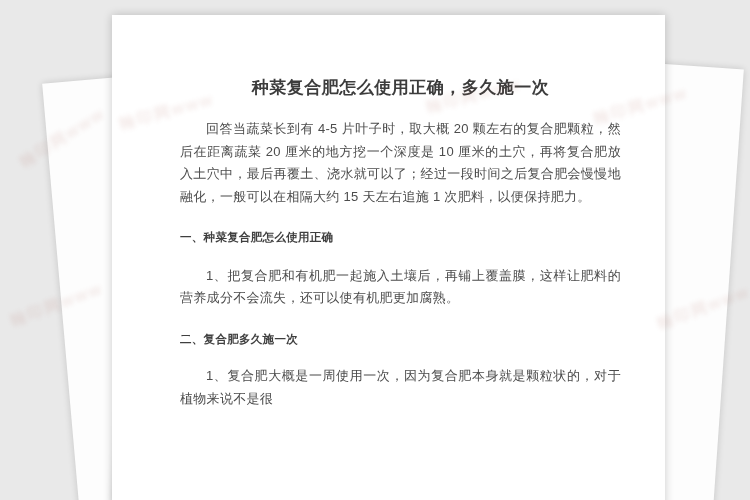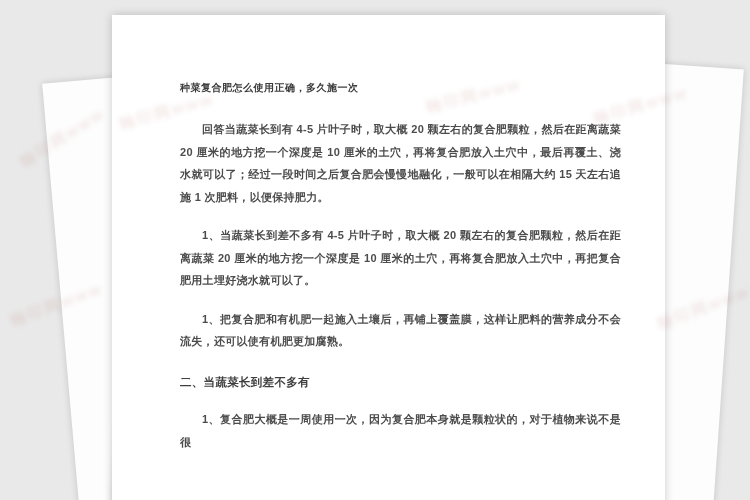--- a/index.html
+++ b/index.html
@@ -32,37 +32,36 @@
     position:absolute;
     left:112px;top:15px;
     width:553px;height:500px;
     background:#ffffff;
     box-shadow:0 0 9px rgba(0,0,0,0.20);
     box-sizing:border-box;
     padding:63px 44px 20px 68px;
     overflow:hidden;
   }
   .doc-title{
-    font-size:10px;
+    font-size:17px;
     font-weight:bold;
     color:#3c3c3c;
-    text-align:left;
+    text-align:center;
     line-height:20px;
     margin:0;
     letter-spacing:0.5px;
   }
   .para{
-    font-size:11px;
+    font-size:13px;
     color:#4c4c4c;
     line-height:22.5px;
     text-align:justify;
     text-indent:2em;
     margin:16px 0 0 0;
     letter-spacing:0.3px;
-    font-weight:bold;
   }
   .para.answer{margin-top:20px;}
   .para.last{margin-top:15px;}
   .sec-heading{
     font-size:11.5px;
     font-weight:bold;
     color:#3f3f3f;
     line-height:22.5px;
     margin:18px 0 0 0;
     letter-spacing:0.3px;
@@ -92,25 +91,25 @@
 <div class="stage">
 
   <div class="sheet sheet-left"></div>
   <div class="sheet sheet-right"></div>
 
   <div class="page">
     <h1 class="doc-title">种菜复合肥怎么使用正确，多久施一次</h1>
 
     <p class="para answer">回答当蔬菜长到有 4-5 片叶子时，取大概 20 颗左右的复合肥颗粒，然后在距离蔬菜 20 厘米的地方挖一个深度是 10 厘米的土穴，再将复合肥放入土穴中，最后再覆土、浇水就可以了；经过一段时间之后复合肥会慢慢地融化，一般可以在相隔大约 15 天左右追施 1 次肥料，以便保持肥力。</p>
 
+    <h2 class="sec-heading">一、种菜复合肥怎么使用正确</h2>
 
-    <p class="para">1、当蔬菜长到差不多有 4-5 片叶子时，取大概 20 颗左右的复合肥颗粒，然后在距离蔬菜 20 厘米的地方挖一个深度是 10 厘米的土穴，再将复合肥放入土穴中，再把复合肥用土埋好浇水就可以了。</p>
     <p class="para">1、把复合肥和有机肥一起施入土壤后，再铺上覆盖膜，这样让肥料的营养成分不会流失，还可以使有机肥更加腐熟。</p>
 
-    <h2 class="sec-heading">二、当蔬菜长到差不多有</h2>
+    <h2 class="sec-heading">二、复合肥多久施一次</h2>
 
     <p class="para last">1、复合肥大概是一周使用一次，因为复合肥本身就是颗粒状的，对于植物来说不是很</p>
   </div>
 
   <div class="wm wm1">翰印网www</div>
   <div class="wm wm2">翰印网www</div>
   <div class="wm wm3">翰印网www</div>
   <div class="wm wm4">翰印网www</div>
   <div class="wm wm5">翰印网www</div>
   <div class="wm wm6">翰印网www</div>

